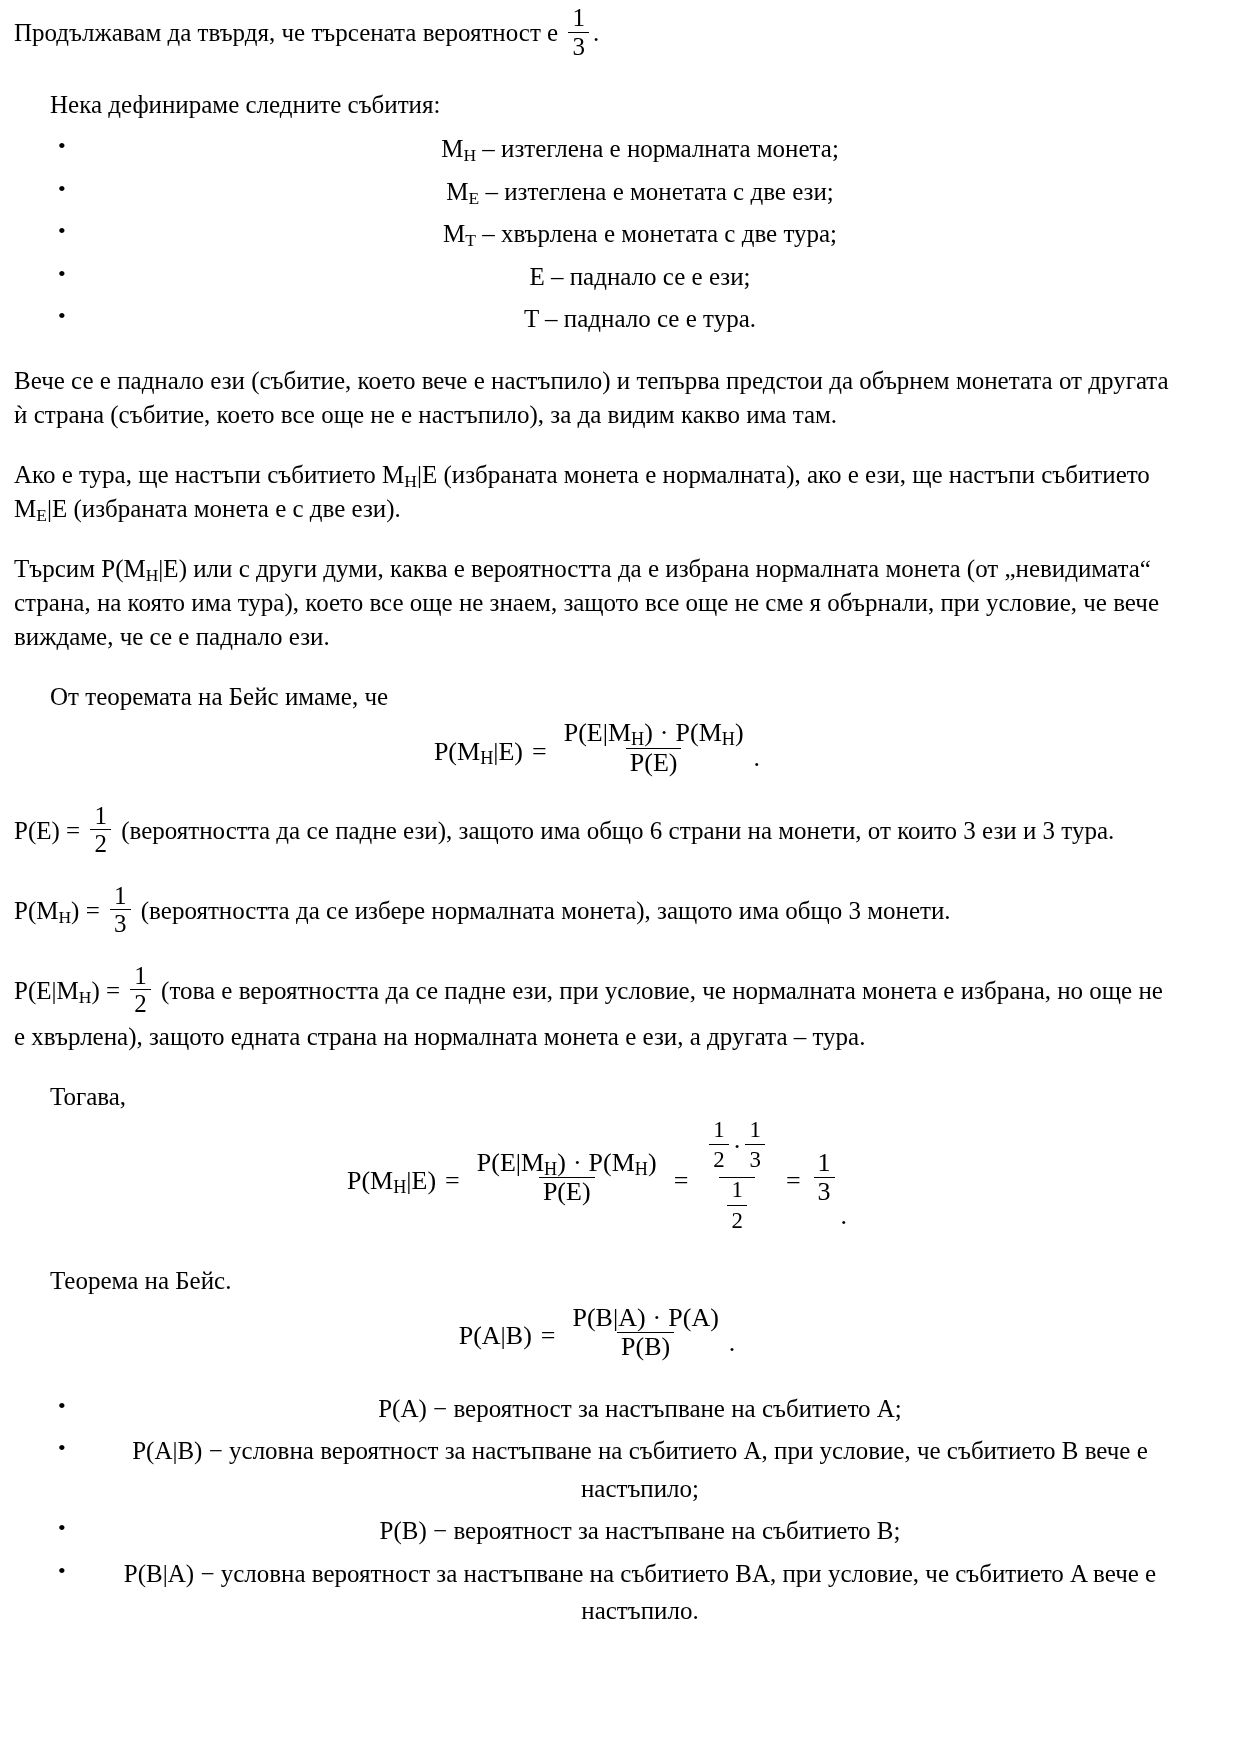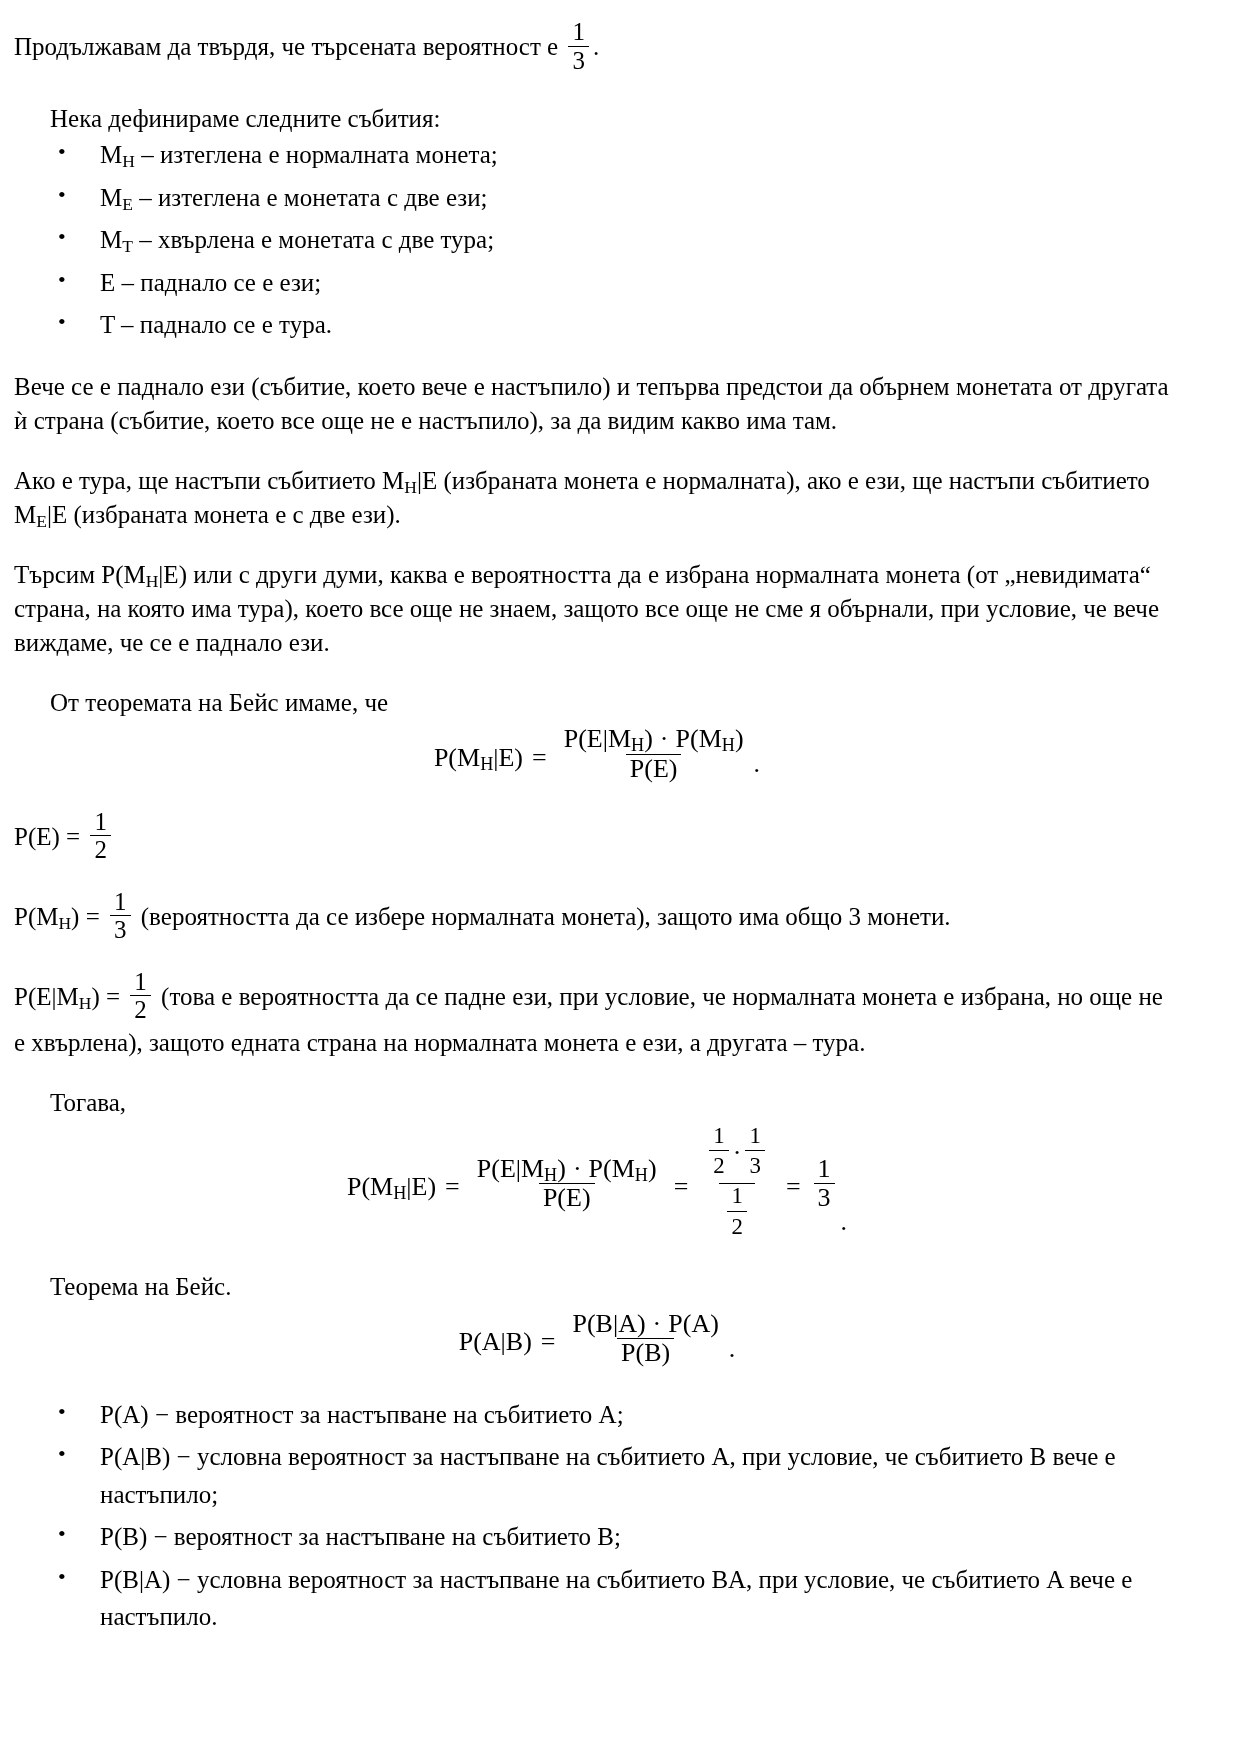--- a/index.html
+++ b/index.html
@@ -13,34 +13,35 @@
     font-family: "Liberation Serif", "DejaVu Serif", serif;
     color: #000000;
     font-size: 25px;
     line-height: 1.36;
     overflow: hidden;
   }
   .page {
     box-sizing: border-box;
     width: 1240px;
     height: 1421px;
-    padding: 22px 60px 0 14px;
+    padding: 8px 60px 0 14px;
   }
   p {
     margin: 0 0 0 0;
   }
   .para {
     margin-bottom: 26px;
     text-align: left;
   }
   .tight { margin-bottom: 0; margin-left: 36px; }
   ul.bullets {
     list-style: none;
-    margin: 0 0 26px 0;
+    margin: 8px 0 26px 0;
     padding: 0;
+    text-align: center;
   }
   ul.bullets li {
     position: relative;
     padding-left: 86px;
     margin-bottom: 5px;
     line-height: 1.5;
   }
   ul.bullets li::before {
     content: "\2022";
     position: absolute;
@@ -155,20 +156,21 @@
     </span>
   </div>
 
   <p class="para">
     <span class="mi">P</span><span class="up">(E)</span>
     <span>=</span>
     <span class="frac">
       <span class="num">1</span>
       <span class="den">2</span>
     </span>
+    <span>(вероятността да се падне ези), защото има общо 6 страни на монети, от които 3 ези и 3 тура.</span>
   </p>
 
   <p class="para">
     <span class="mi">P</span><span class="up">(M</span><sub class="up">H</sub><span class="up">)</span>
     <span>=</span>
     <span class="frac">
       <span class="num">1</span>
       <span class="den">3</span>
     </span>
     <span>(вероятността да се избере нормалната монета), защото има общо 3 монети.</span>

